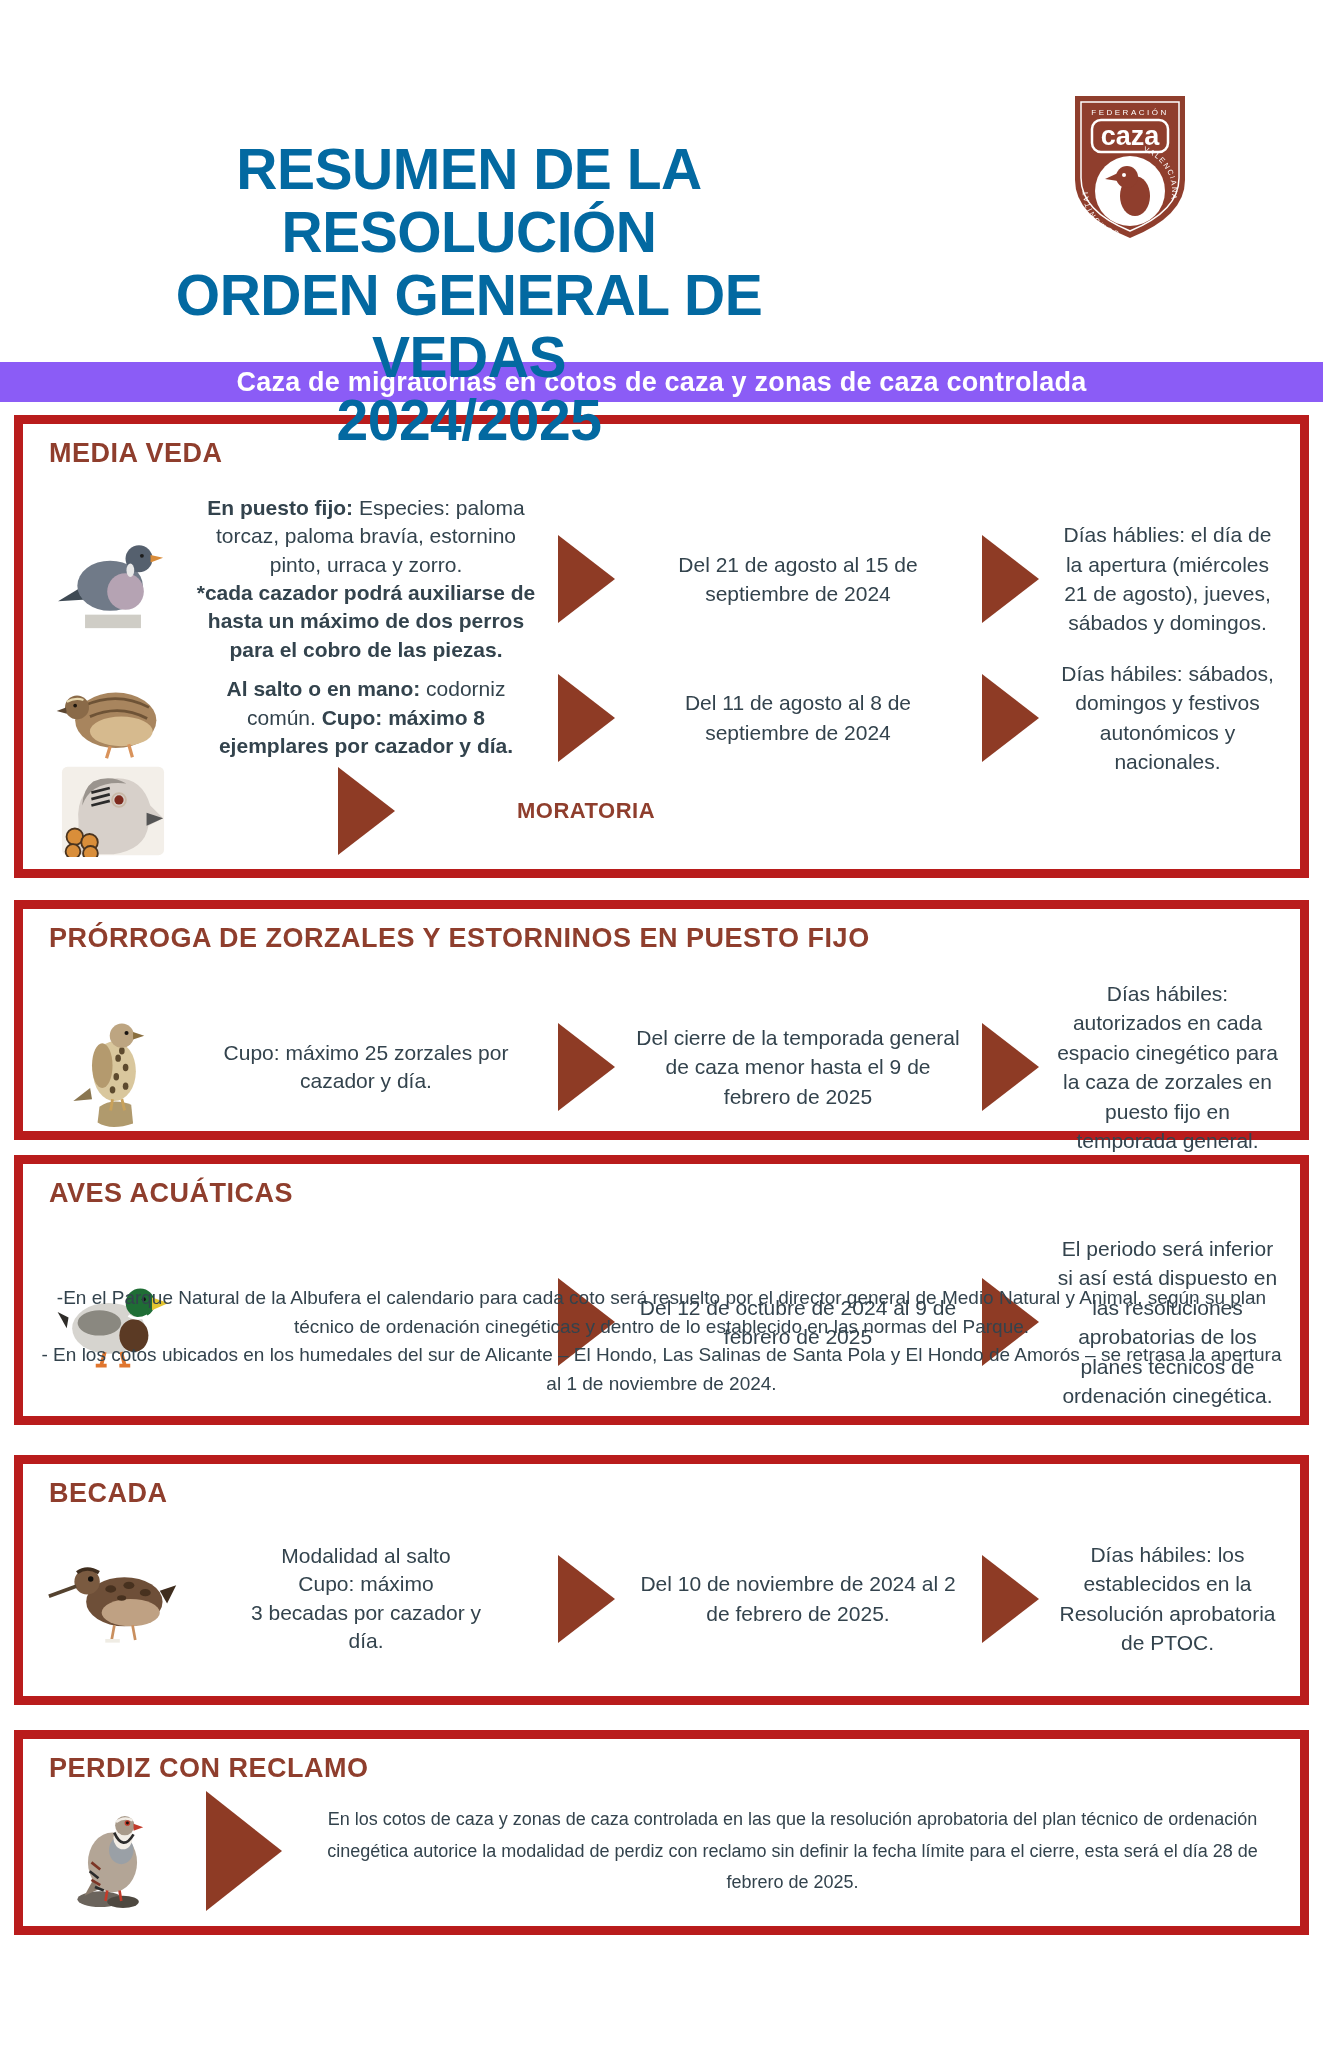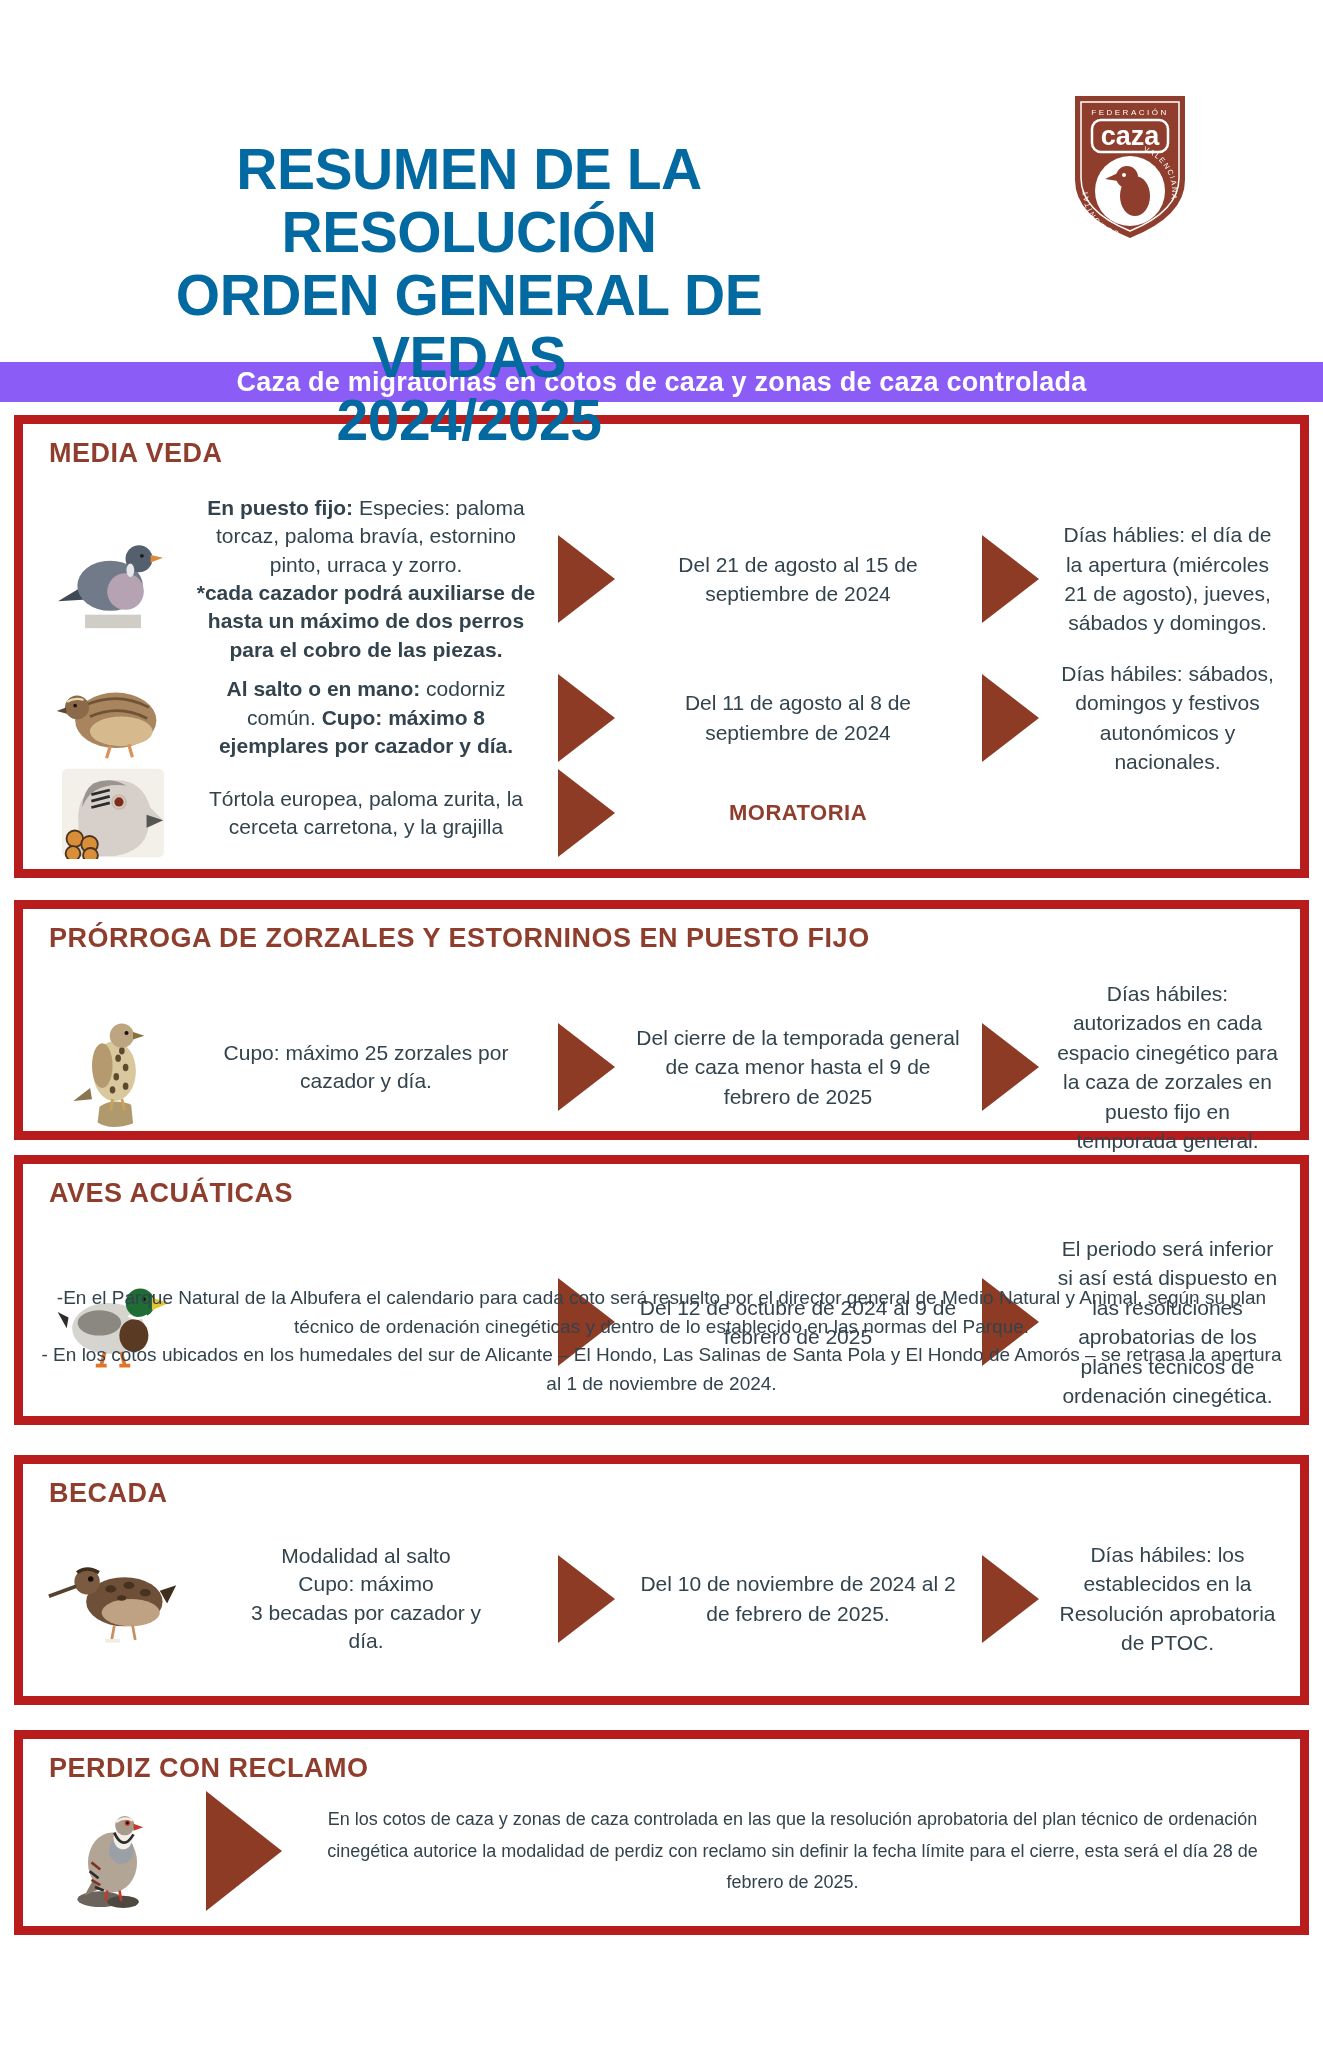--- a/index.html
+++ b/index.html
@@ -174,23 +174,20 @@
           <polygon points="94,52 112,58 94,66" fill="#555555"></polygon>
           <g fill="#d98e3a" stroke="#4a341f" stroke-width="2">
             <circle cx="16" cy="78" r="9"></circle>
               <circle cx="32" cy="84" r="9"></circle>
             <circle cx="14" cy="94" r="8"></circle>
               <circle cx="33" cy="96" r="8"></circle>
           </g>
         </svg>
       </div>
       <div class="cell">
-        <p class="txt">Tórtola europea, paloma zurita, la cerceta carretona, y la grajilla</p>
-      </div>
-      <div class="cell">
           <div class="arrow"></div>
         </div>
       <div class="cell">
           <p class="moratoria">MORATORIA</p>
         </div>
       <div class="cell"></div>
       <div class="cell"></div>
     </div>
   </section>
 

